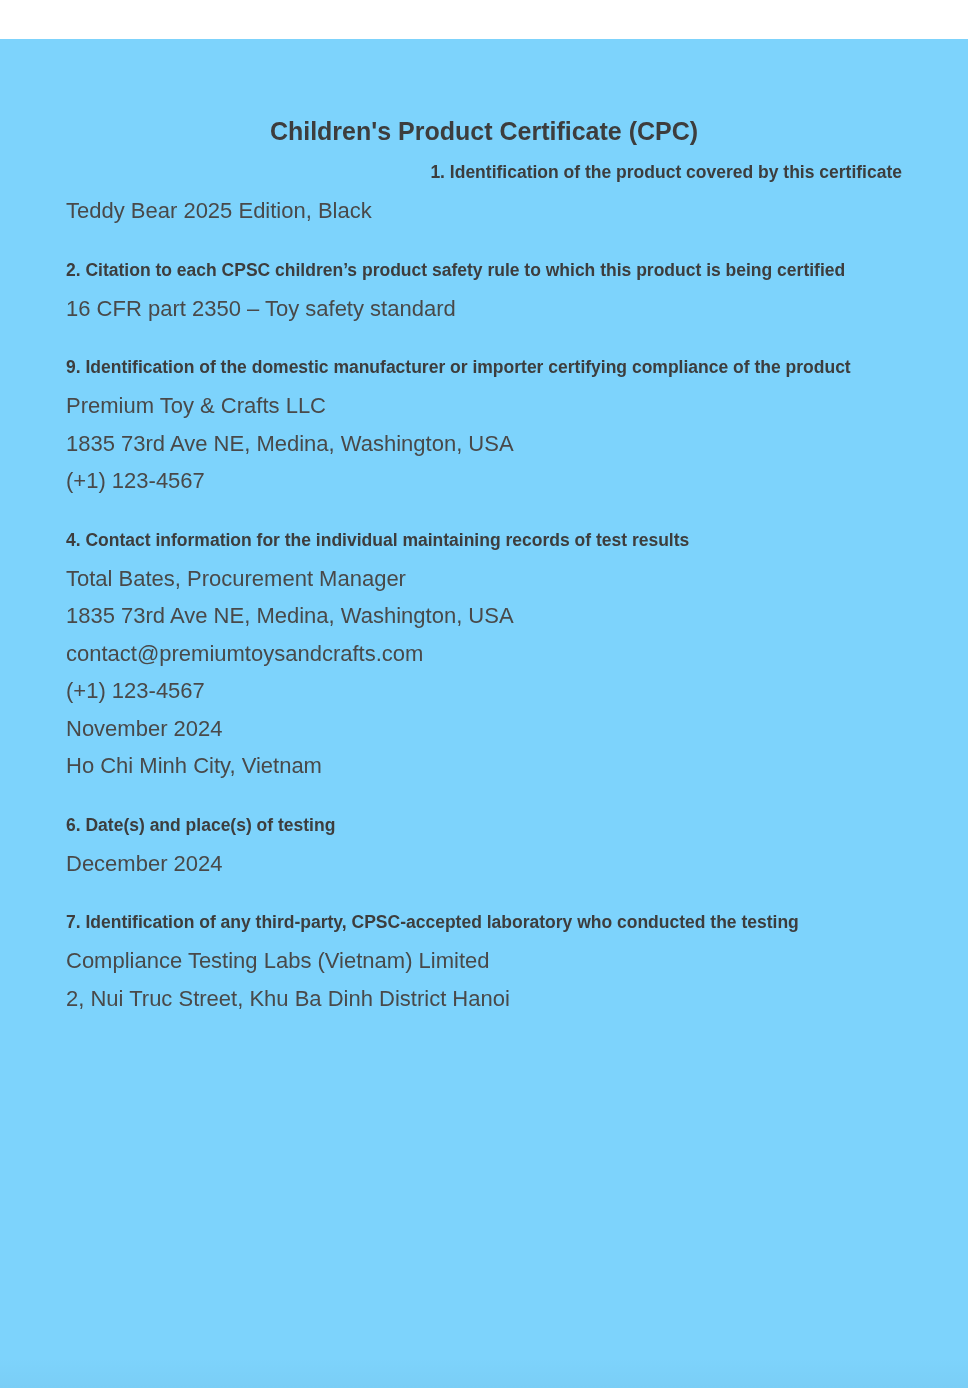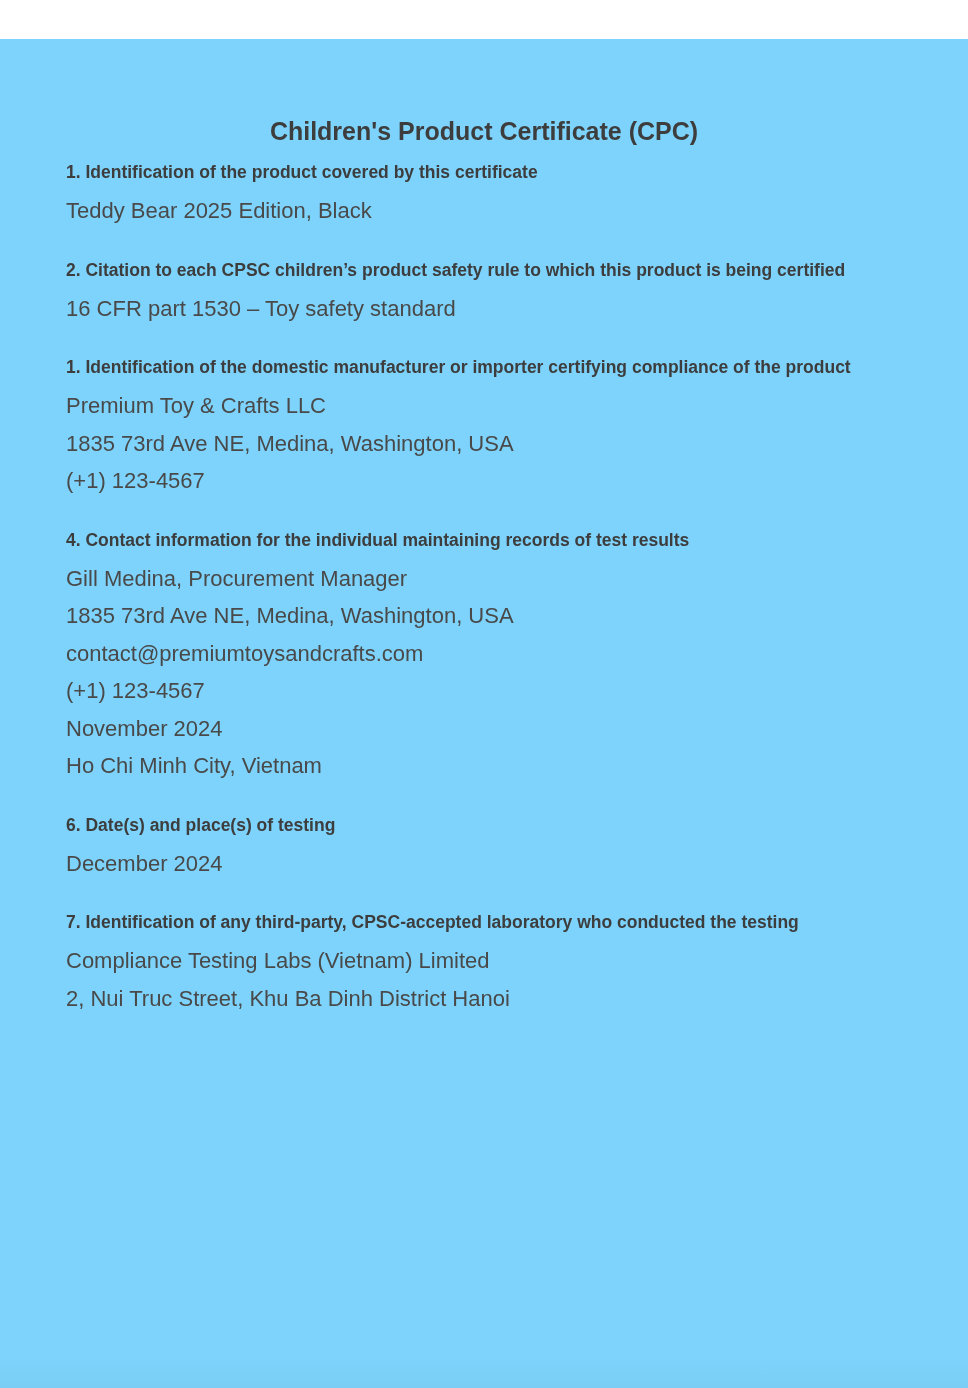--- a/index.html
+++ b/index.html
@@ -32,20 +32,21 @@
   }
   .section-heading {
     margin: 18px 0 16px 0;
     font-size: 17.5px;
     line-height: 26px;
     font-weight: 700;
     color: #3d3d3d;
   }
   .section-heading.first {
     margin-top: 0;
+    text-align: right;
   }
   .para {
     margin: 0 0 17.5px 0;
     font-size: 22px;
     line-height: 20px;
     font-weight: 400;
     color: #494949;
   }
   .bottom-fade {
     position: absolute;
@@ -59,27 +60,27 @@
 </style>
 </head>
 <body>
 
 <div class="page">
   <h1 class="doc-title">Children's Product Certificate (CPC)</h1>
   <div class="sections" id="sections">
       <h2 class="section-heading first">1. Identification of the product covered by this certificate</h2>
       <p class="para">Teddy Bear 2025 Edition, Black</p>
       <h2 class="section-heading">2. Citation to each CPSC children’s product safety rule to which this product is being certified</h2>
-      <p class="para">16 CFR part 1530 – Toy safety standard</p>
-      <h2 class="section-heading">1. Identification of the domestic manufacturer or importer certifying compliance of the product</h2>
+      <p class="para">16 CFR part 2350 – Toy safety standard</p>
+      <h2 class="section-heading">9. Identification of the domestic manufacturer or importer certifying compliance of the product</h2>
       <p class="para">Premium Toy &amp; Crafts LLC</p>
       <p class="para">1835 73rd Ave NE, Medina, Washington, USA</p>
       <p class="para">(+1) 123-4567</p>
       <h2 class="section-heading">4. Contact information for the individual maintaining records of test results</h2>
-      <p class="para">Gill Medina, Procurement Manager</p>
+      <p class="para">Total Bates, Procurement Manager</p>
       <p class="para">1835 73rd Ave NE, Medina, Washington, USA</p>
       <p class="para">contact@premiumtoysandcrafts.com</p>
       <p class="para">(+1) 123-4567</p>
       <p class="para">November 2024</p>
       <p class="para">Ho Chi Minh City, Vietnam</p>
       <h2 class="section-heading">6. Date(s) and place(s) of testing</h2>
       <p class="para">December 2024</p>
       <h2 class="section-heading">7. Identification of any third-party, CPSC-accepted laboratory who conducted the testing</h2>
       <p class="para">Compliance Testing Labs (Vietnam) Limited</p>
       <p class="para">2, Nui Truc Street, Khu Ba Dinh District Hanoi</p>

